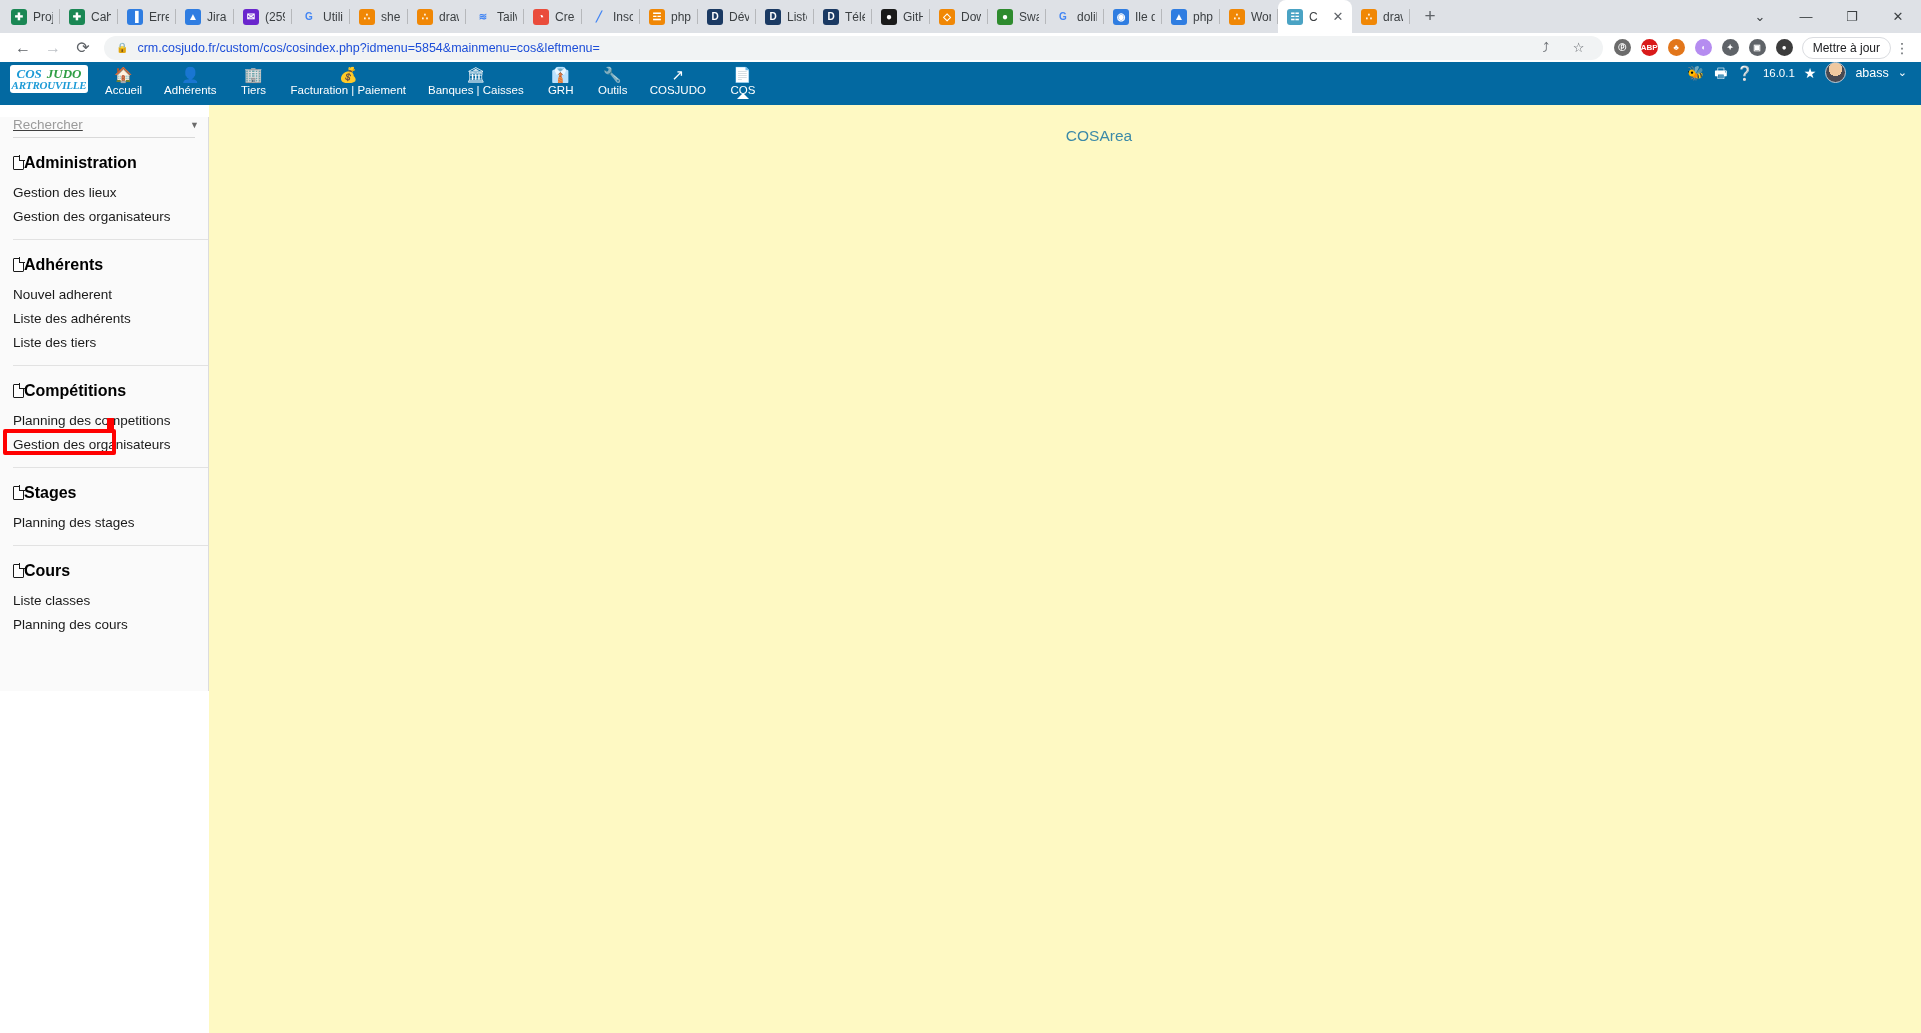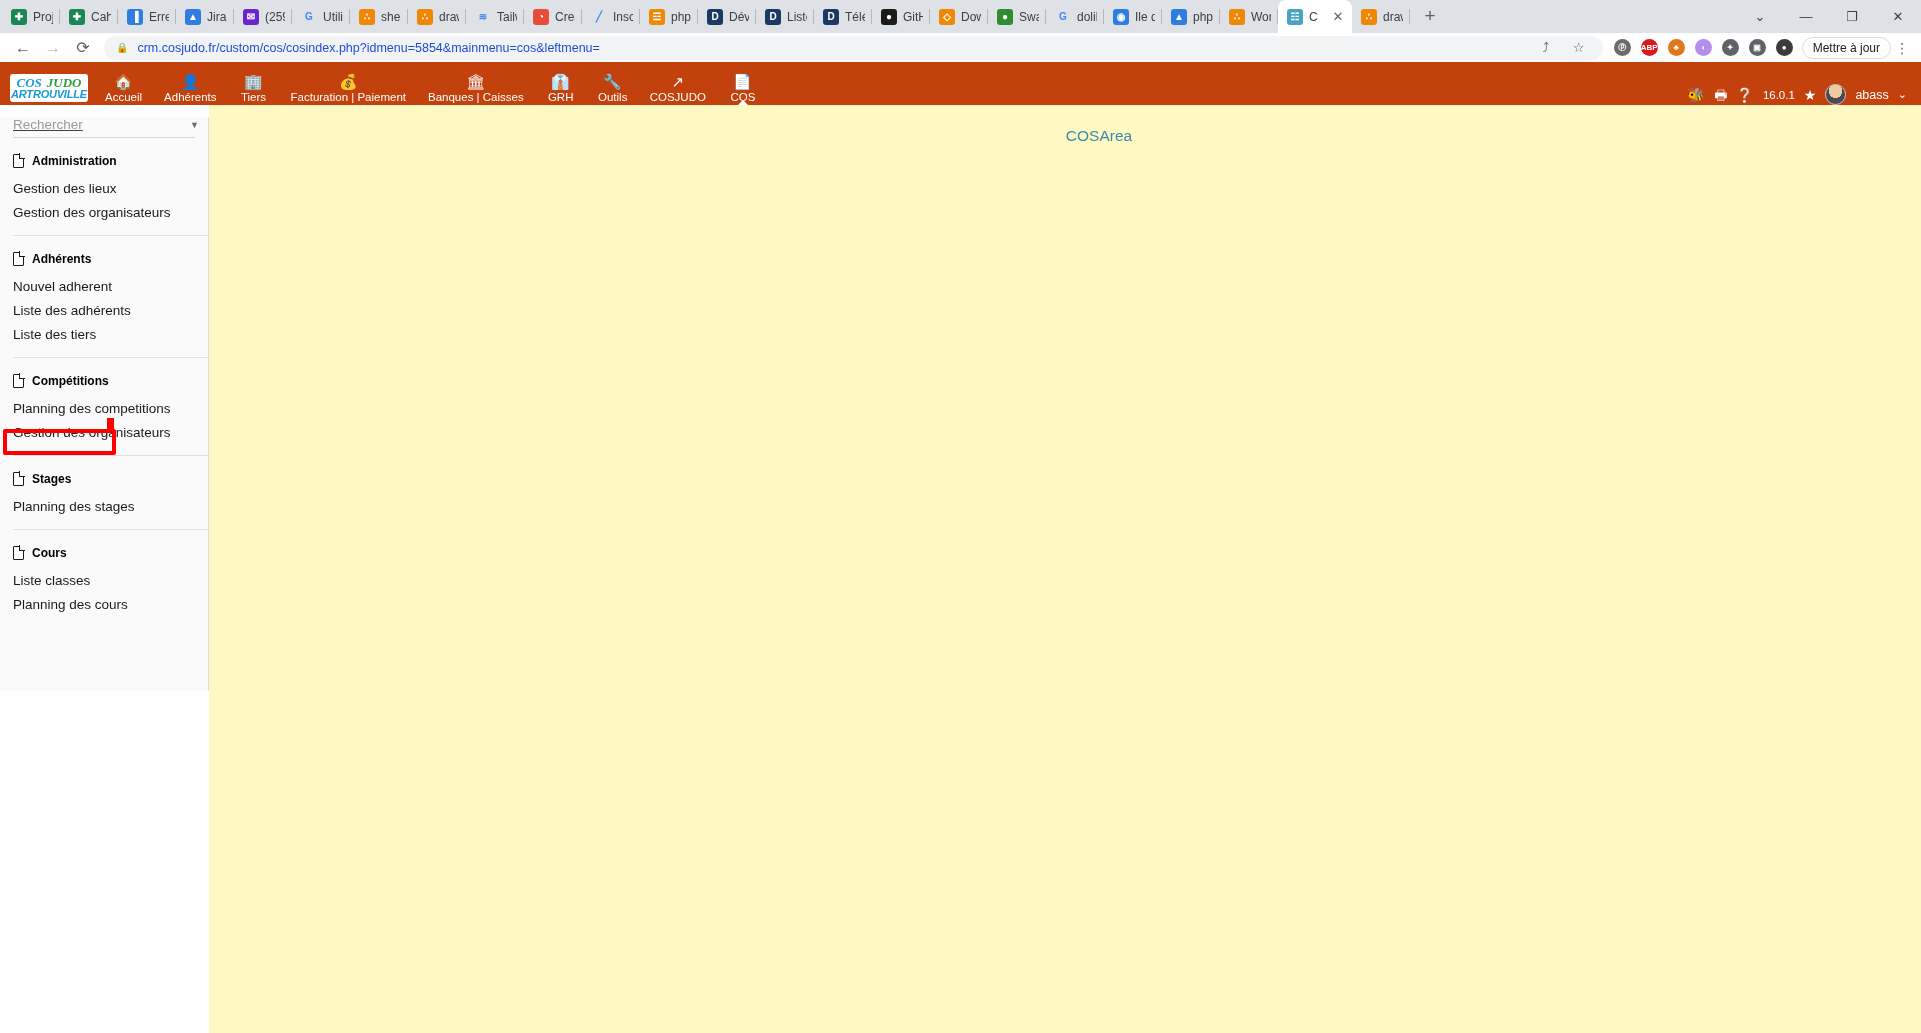--- a/index.html
+++ b/index.html
@@ -102,34 +102,34 @@
     font-size: 12px; color: #202124; padding: 0 10px;
     display: flex; align-items: center; margin-left: 4px;
   }
   .kebab { width: 22px; text-align: center; color: #5f6368; font-size: 14px;
      letter-spacing: 0; line-height: 10px; }
 
   
   .app { flex: 1; display: flex; flex-direction: column; background: #fff; }
 
   .topbar {
-    height: 43px; background: #c2410c; display: flex; align-items: flex-end;
+    height: 43px; background: #0369a1; display: flex; align-items: flex-start;
     flex: 0 0 43px; position: relative;
   }
   .brand {
     width: 78px; margin: 3px 6px 3px 10px; background: #ffffff;
     border-radius: 3px; display: flex; flex-direction: column;
     align-items: center; justify-content: center; padding: 2px 0;
     line-height: 1;
   }
   .brand .l1 { font-family: "Liberation Serif", serif; font-style: italic;
     font-weight: bold; font-size: 13px; }
   .brand .l1 .cos { color: #1c9ad6; }
   .brand .l1 .judo { color: #2f9e44; margin-left: 5px; }
-  .brand .l2 { font-family: Liberation Sans, sans-serif; font-style: italic;
+  .brand .l2 { font-family: Liberation Serif, serif; font-style: italic;
     font-weight: bold; font-size: 11px; color: #1c9ad6; letter-spacing: -0.2px; }
 
   .mainmenu { display: flex; align-items: stretch; }
   .mitem {
     display: flex; flex-direction: column; align-items: center;
     justify-content: center; color: #ffffff; padding: 3px 11px 0 11px;
     position: relative; min-width: 52px;
   }
   .mitem .micon { font-size: 15px; line-height: 17px; height: 18px;
     display: flex; align-items: center; }
@@ -168,22 +168,22 @@
   }
   .searchrow input {
     border: 0; background: transparent; outline: none; font-size: 13.5px;
     color: #404040; flex: 1; font-family: "Liberation Sans", sans-serif; text-decoration: underline;
   }
   .searchrow input::placeholder { color: #9b9b9b; }
   .caret { color: #6b6b6b; font-size: 9px; }
   .sec-wrap { margin-left: 13px; border-top: 1px solid #e2e2e2; }
   .sec-wrap.first { border-top: 0; }
   .sechead {
-    display: flex; align-items: center; gap: 8px;
-    font-weight: bold; font-size: 12px; color: #000;
+    display: flex; align-items: center; 
+    font-weight: bold; font-size: 16px; color: #000;
     padding: 16px 0 9px 0;
   }
   .pageicon {
     width: 11px; height: 14px; border: 1.6px solid #1a1a1a; border-radius: 1px;
     position: relative; flex: 0 0 11px; background: #fff;
   }
   .pageicon::after {
     content:""; position:absolute; right:-1.6px; top:-1.6px;
     width: 5px; height: 5px; background: #fafafa;
     border-left: 1.6px solid #1a1a1a; border-bottom: 1.6px solid #1a1a1a;

